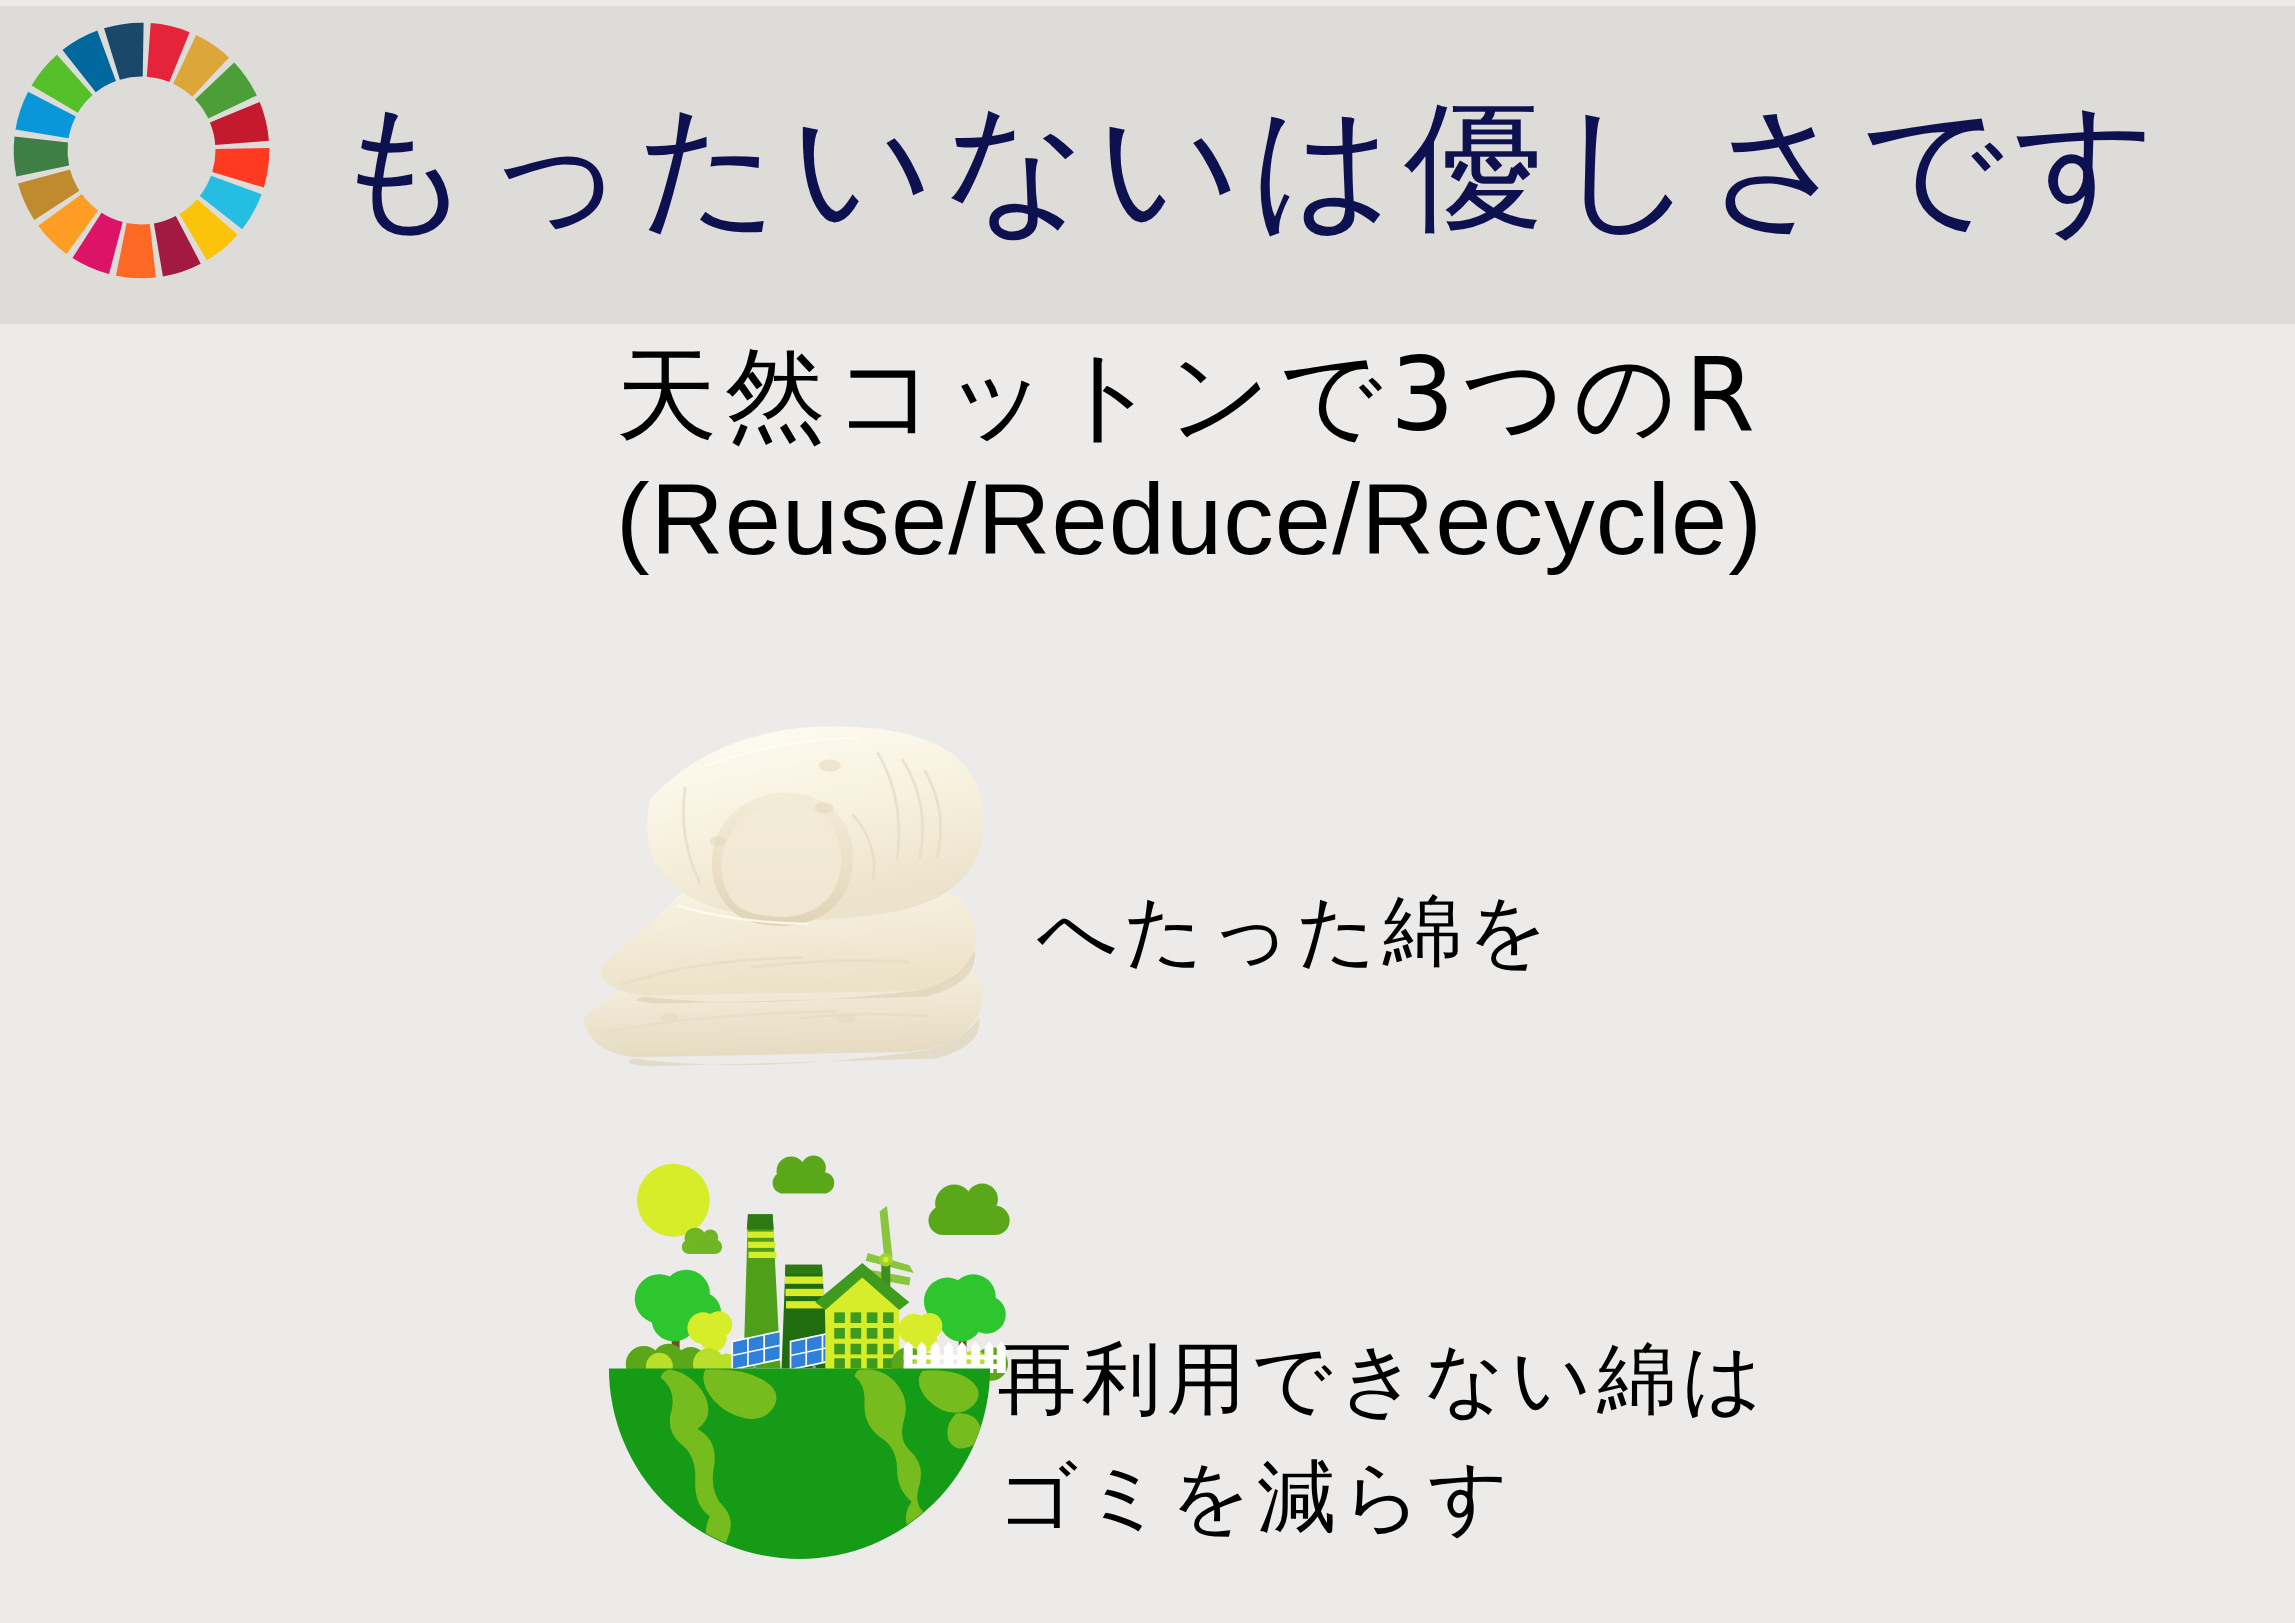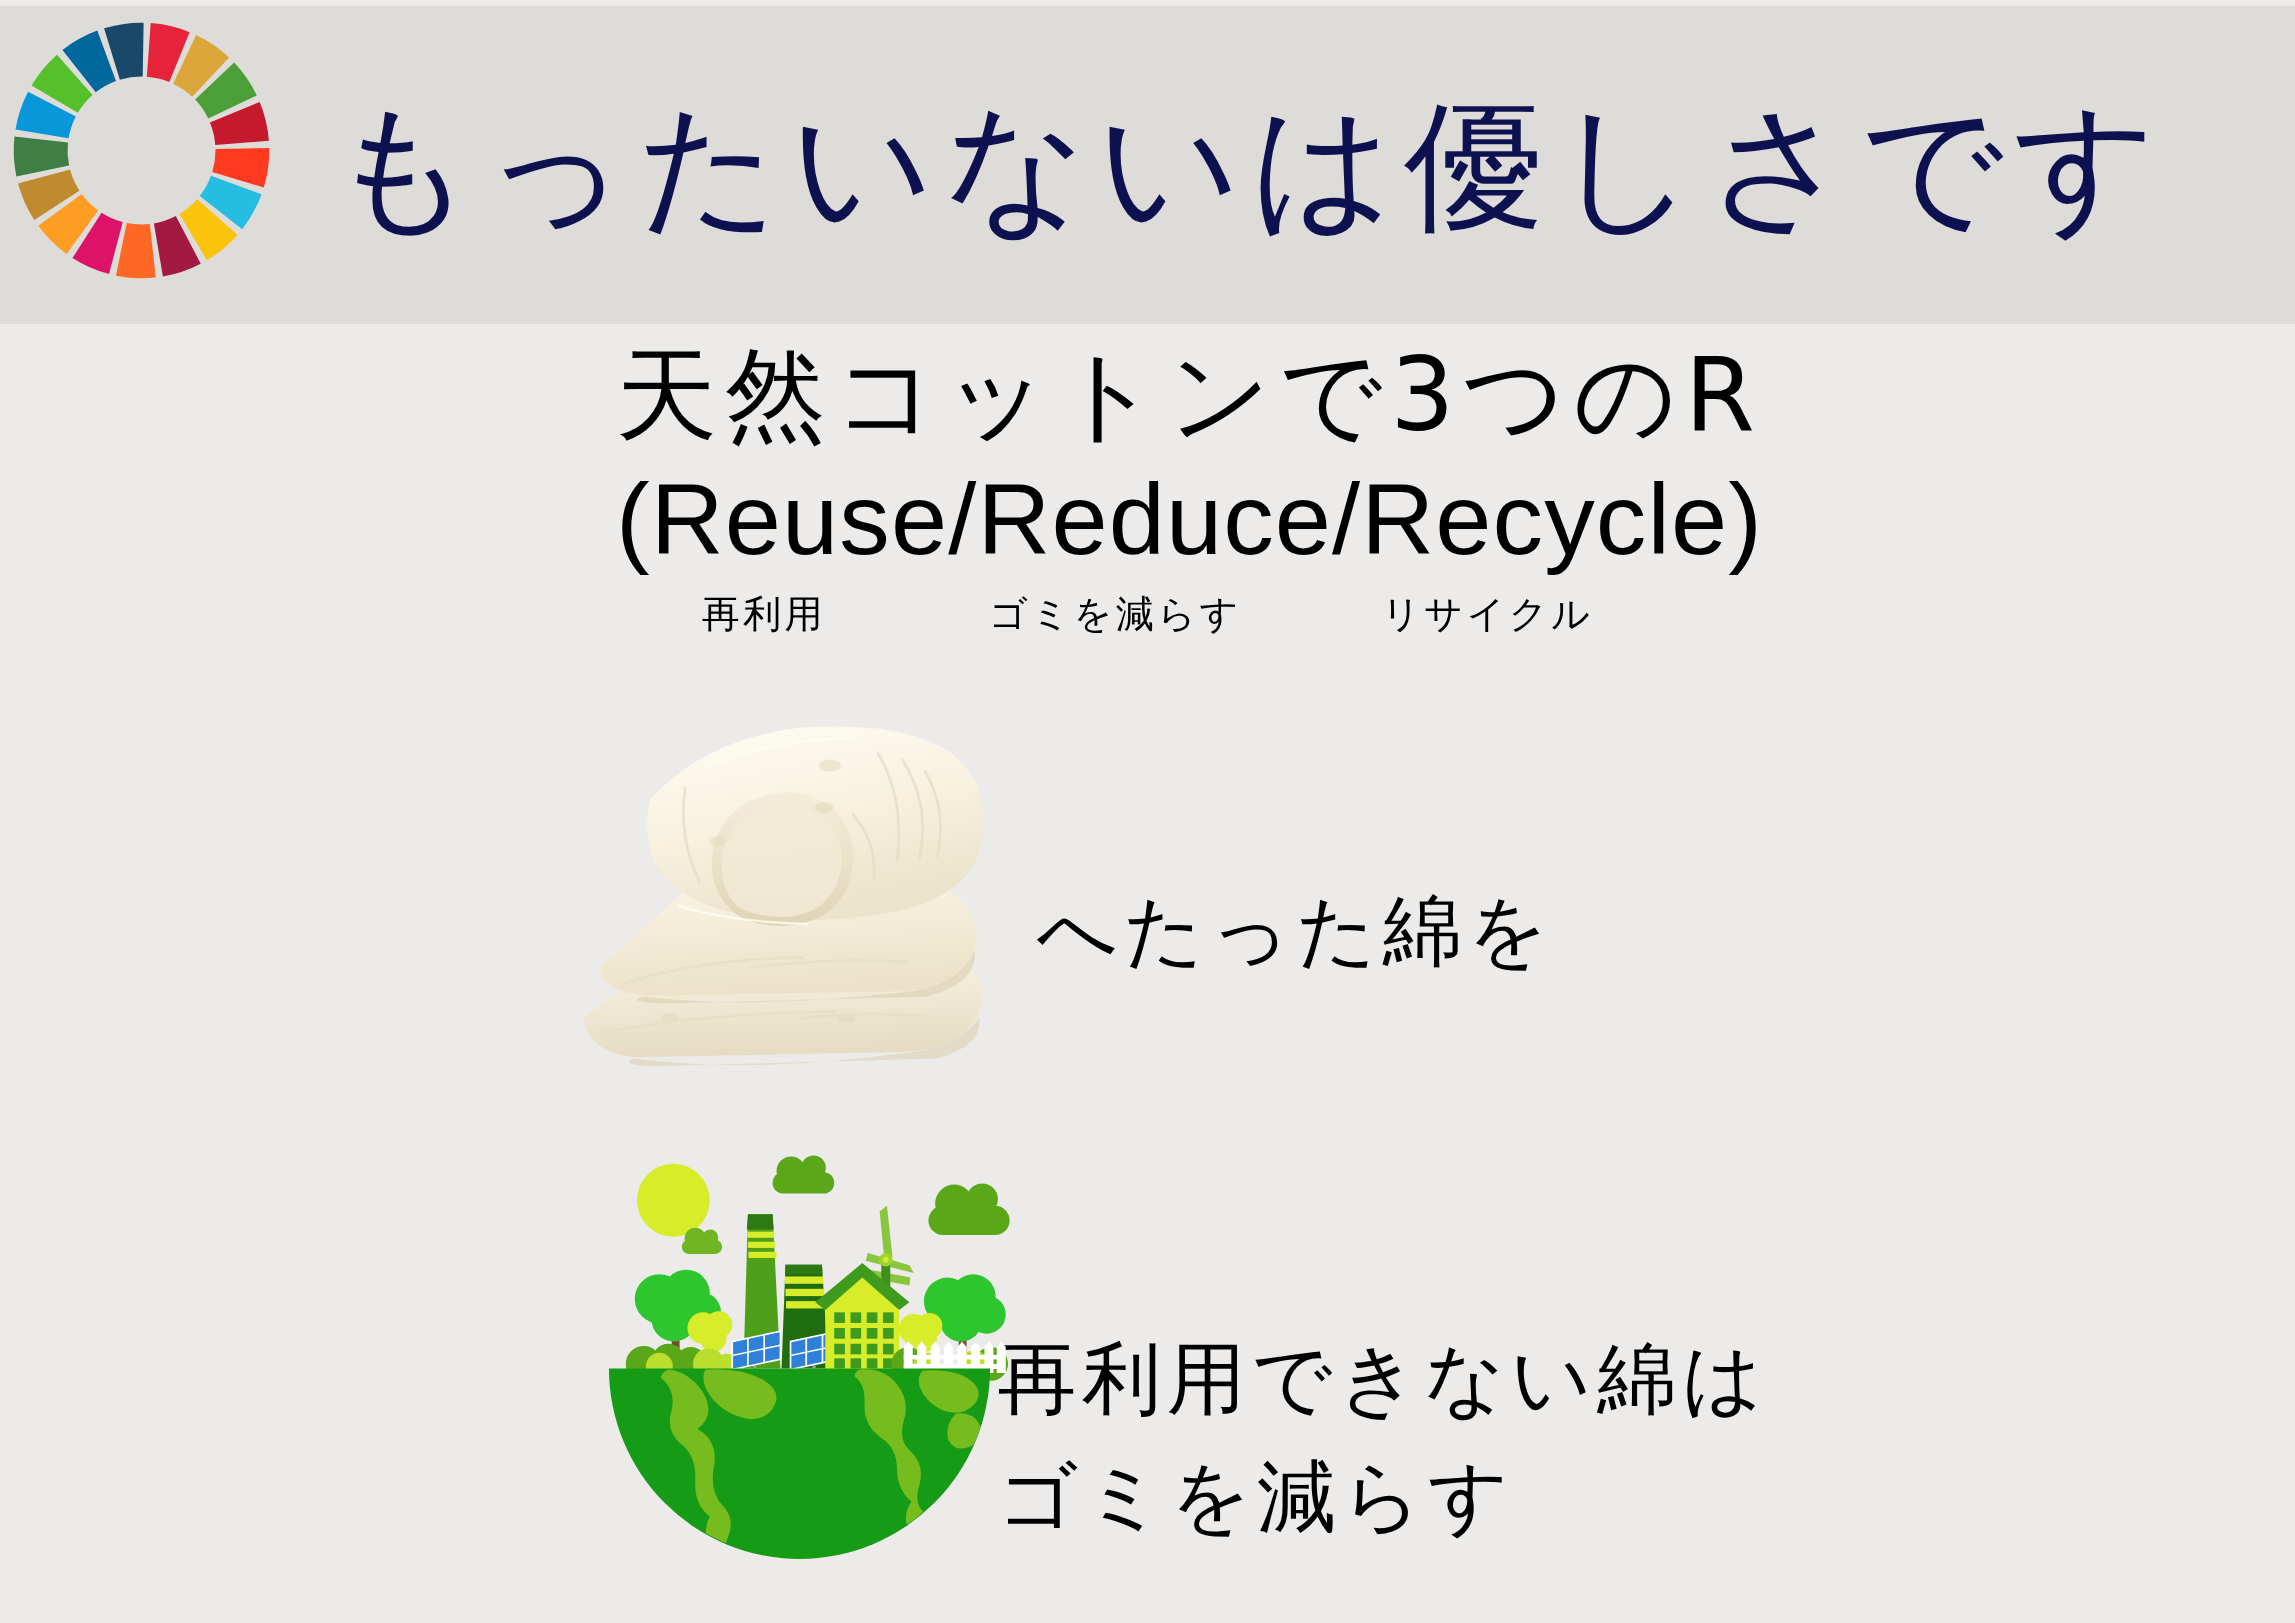--- a/index.html
+++ b/index.html
@@ -124,27 +124,20 @@
     </div>
 
     <div class="header-title">もったいないは優しさです</div>
   </div>
 
   <div class="title-block">
     <div class="title-line1">天然コットンで3つのR</div>
     <div class="title-line2">(Reuse/Reduce/Recycle)</div>
   </div>
 
-  <div class="ruby-row">
-    <span class="ruby">再利用</span>
-    <span class="gap1"></span>
-    <span class="ruby">ゴミを減らす</span>
-    <span class="gap2"></span>
-    <span class="ruby">リサイクル</span>
-  </div>
 
   <div class="row row-futon">
     <div class="art-slot">
       <div class="futon">
         <svg viewBox="0 0 800 690" xmlns="http://www.w3.org/2000/svg">
           <defs>
             <linearGradient id="gTop" x1="0" y1="0" x2="0.35" y2="1">
               <stop offset="0%" stop-color="#fffdf5"></stop>
               <stop offset="55%" stop-color="#f7f1de"></stop>
               <stop offset="100%" stop-color="#ece3cc"></stop>

